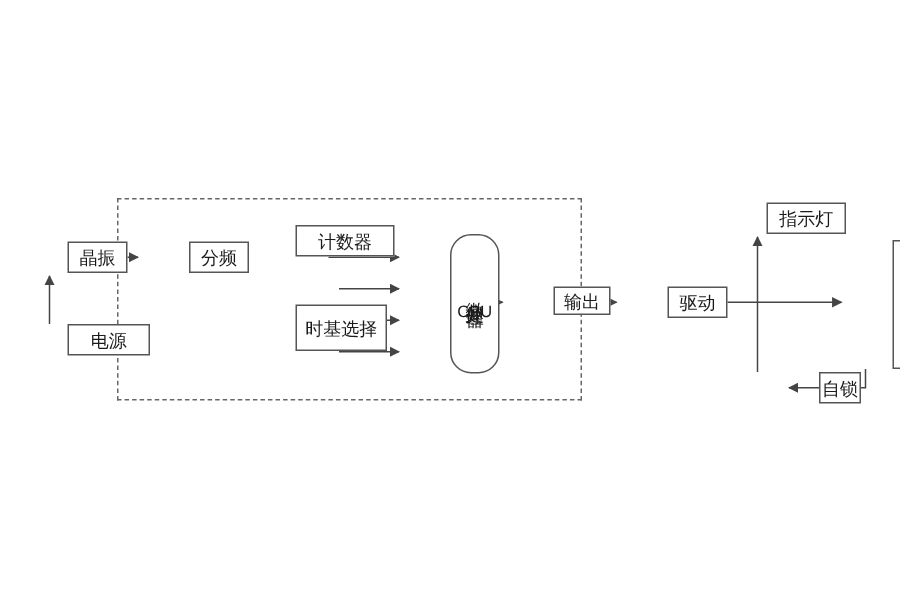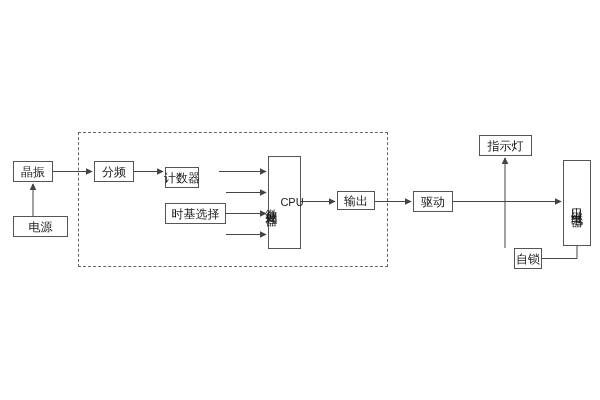--- a/index.html
+++ b/index.html
@@ -22,37 +22,39 @@
     box-sizing: border-box;
     border: 1px solid #555555;
     background: #ffffff;
     color: #1a1a1a;
     font-size: 12px;
     line-height: 1;
     display: flex;
     align-items: center;
     justify-content: center;
     white-space: nowrap;
+    margin-left: 32px;
   }
   .dashed-frame {
     position: absolute;
     box-sizing: border-box;
     border: 1px dashed #666666;
     left: 78px; top: 132px; width: 310px; height: 135px;
     background: transparent;
   }
   .vtext {
     writing-mode: vertical-lr;
     text-orientation: upright;
     letter-spacing: 2px;
   }
   .cpu-box {
-    flex-direction: row;
+    flex-direction: column;
     gap: 3px;
     padding: 4px 0;
+    border-radius: 14px;
   }
   .cpu-sub { font-size: 11px; }
 </style>
 </head>
 <body>
 
 <div class="stage">
 
   <svg class="wires" viewBox="0 0 600 400" xmlns="http://www.w3.org/2000/svg">
     <defs>
@@ -78,24 +80,24 @@
   </svg>
 
   <div class="dashed-frame"></div>
 
   <div class="box" style="left:13px;top:161px;width:40px;height:21px">晶振</div>
 
   <div class="box" style="left:13px;top:216px;width:55px;height:21px">电源</div>
 
   <div class="box" style="left:94px;top:161px;width:40px;height:21px">分频</div>
 
-  <div class="box" style="left:165px;top:167px;width:34px;height:21px">计数器</div>
+  <div class="box" style="left:165px;top:150px;width:66px;height:21px">计数器</div>
 
 
-  <div class="box" style="left:165px;top:203px;width:61px;height:21px">时基选择</div>
+  <div class="box" style="left:165px;top:203px;width:61px;height:31px">时基选择</div>
 
 
   <div class="box cpu-box" style="left:268px;top:156px;width:33px;height:93px">
     <span class="vtext">微处理器</span>
     <span class="cpu-sub">CPU</span>
   </div>
 
   <div class="box" style="left:337px;top:191px;width:38px;height:19px">输出</div>
 
   <div class="box" style="left:413px;top:191px;width:40px;height:21px">驱动</div>

